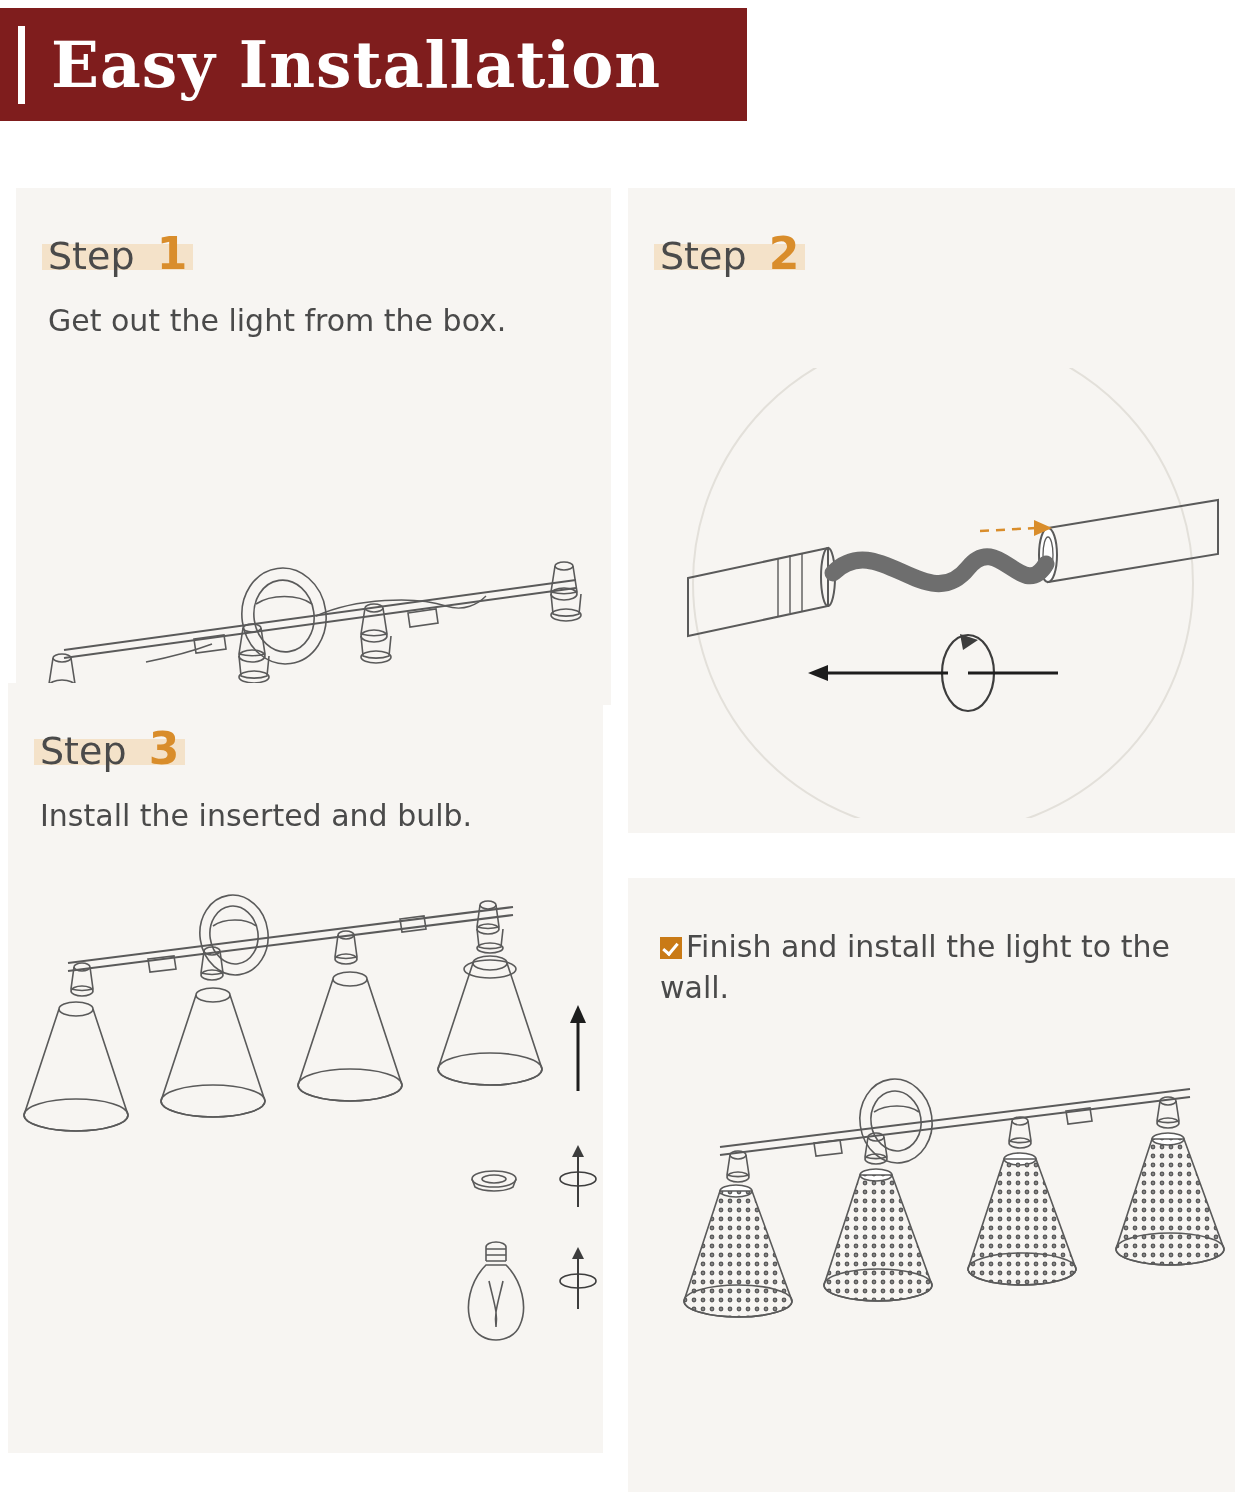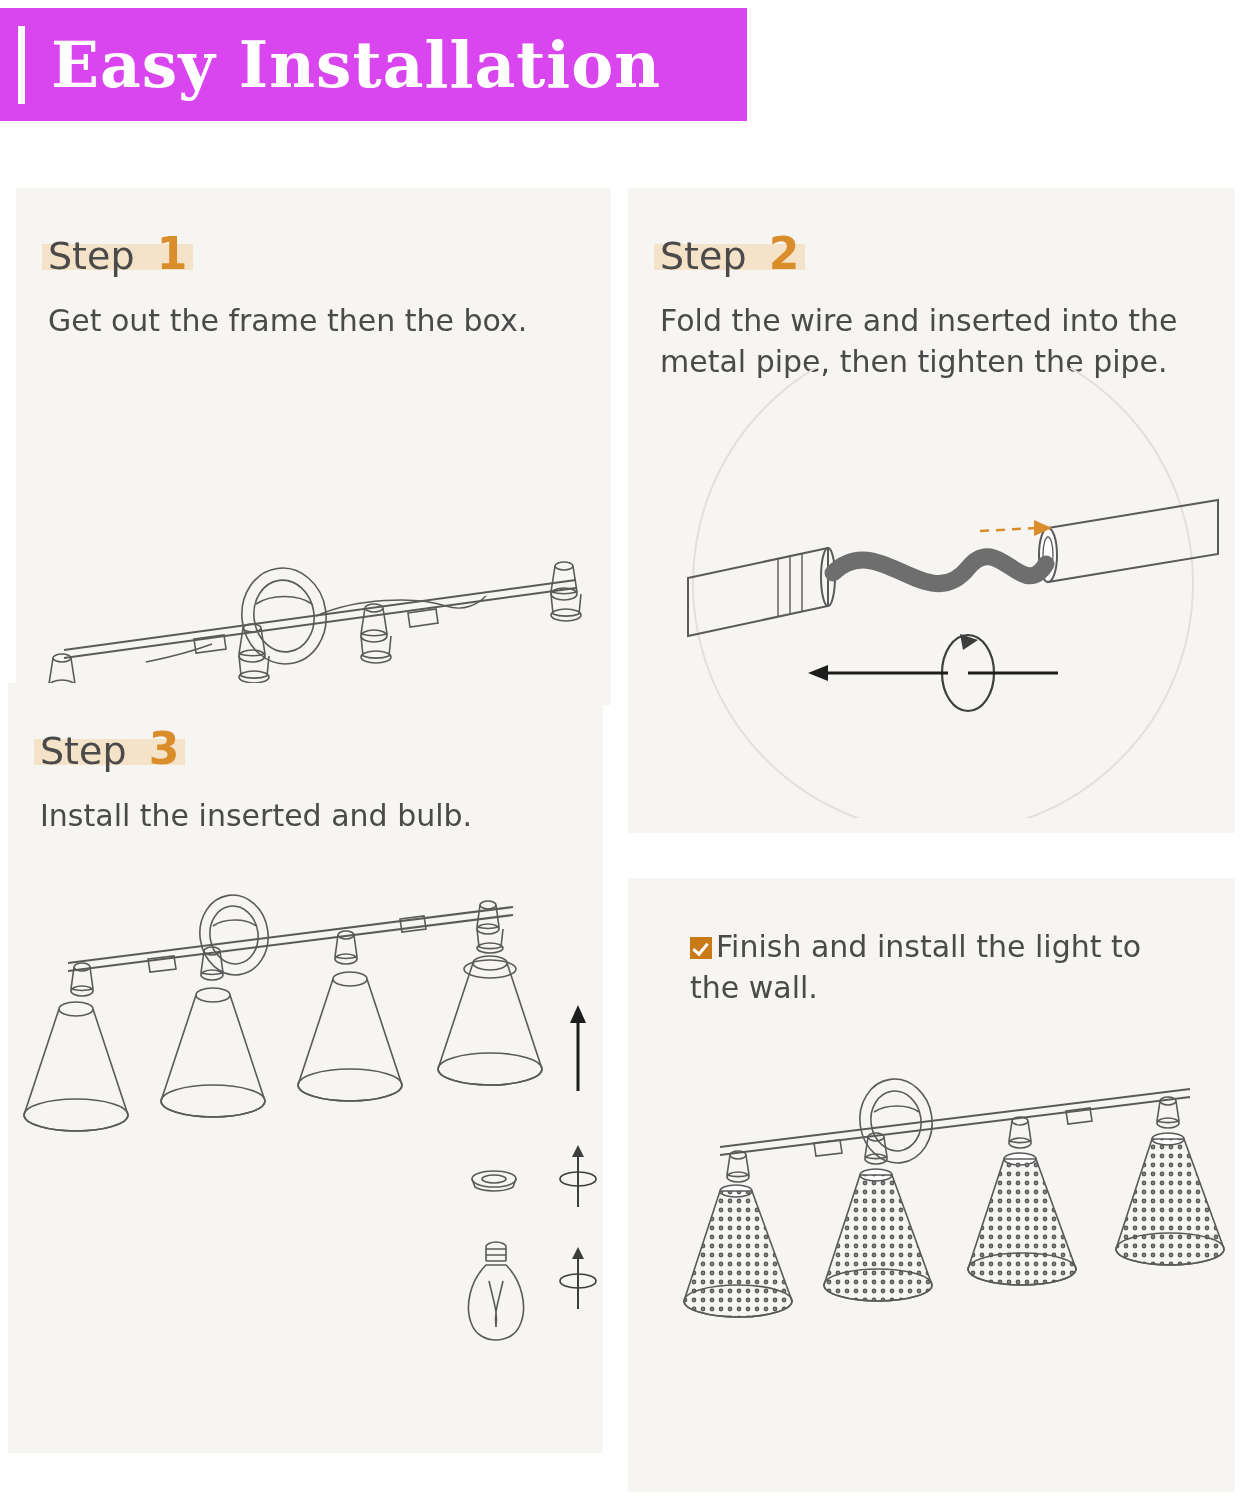--- a/index.html
+++ b/index.html
@@ -15,21 +15,21 @@
     overflow: hidden;
   }
 
   
   .header {
     position: absolute;
     left: 0;
     top: 8px;
     width: 747px;
     height: 113px;
-    background: #d946ef;
+    background: #7f1d1d;
     display: flex;
     align-items: center;
   }
   .header-bar {
     width: 7px;
     height: 78px;
     background: #ffffff;
     margin-left: 18px;
     flex: none;
   }
@@ -85,21 +85,21 @@
   }
 
   .step-desc {
     margin: 22px 32px 0 32px;
     font-size: 30px;
     line-height: 1.35;
     color: #4a4a4a;
   }
 
   .finish-text {
-    margin: 48px 44px 0 62px;
+    margin: 48px 44px 0 32px;
     font-size: 30px;
     line-height: 1.38;
     color: #4a4a4a;
   }
   .check-box {
     display: inline-block;
     width: 22px;
     height: 22px;
     background: #c97a16;
     position: relative;
@@ -132,21 +132,21 @@
   <div class="header-bar"></div>
   <div class="header-title">Easy Installation</div>
 </div>
 
 <div class="panel" id="panel-step1">
   <div class="step-label">
     <span class="hl"></span>
     <span class="txt">Step</span>
     <span class="num">1</span>
   </div>
-  <div class="step-desc">Get out the frame then the box.</div>
+  <div class="step-desc">Get out the light from the box.</div>
 
   <div class="art" style="top:170px;">
     <svg width="595" height="330" viewBox="0 0 595 330" fill="none" stroke="#5a5a5a" stroke-width="1.6">
 
       <line x1="48" y1="300" x2="560" y2="230" stroke-width="2"></line>
       <line x1="48" y1="292" x2="560" y2="222" stroke-width="2"></line>
 
       <ellipse cx="268" cy="258" rx="42" ry="48" transform="rotate(-8 268 258)"></ellipse>
       <ellipse cx="268" cy="258" rx="30" ry="36" transform="rotate(-8 268 258)"></ellipse>
       <path d="M240 246 C255 236 282 236 296 246"></path>
@@ -191,21 +191,20 @@
     </svg>
   </div>
 </div>
 
 <div class="panel" id="panel-step2">
   <div class="step-label">
     <span class="hl"></span>
     <span class="txt">Step</span>
     <span class="num">2</span>
   </div>
-  <div class="step-desc">Fold the wire and inserted into the metal pipe, then tighten the pipe.</div>
 
   <div class="art" style="top:180px;">
     <svg width="607" height="450" viewBox="0 0 607 450" fill="none" stroke="#5a5a5a" stroke-width="1.6">
 
       <circle cx="315" cy="215" r="250" stroke="#e3e0da" stroke-width="2" fill="none"></circle>
 
       <path d="M60 210 L200 180 L200 238 L60 268 Z" stroke-width="2"></path>
       <ellipse cx="200" cy="209" rx="7" ry="29" stroke-width="2"></ellipse>
       <line x1="150" y1="190" x2="150" y2="248" stroke-width="1.4"></line>
       <line x1="162" y1="187" x2="162" y2="245" stroke-width="1.4"></line>

